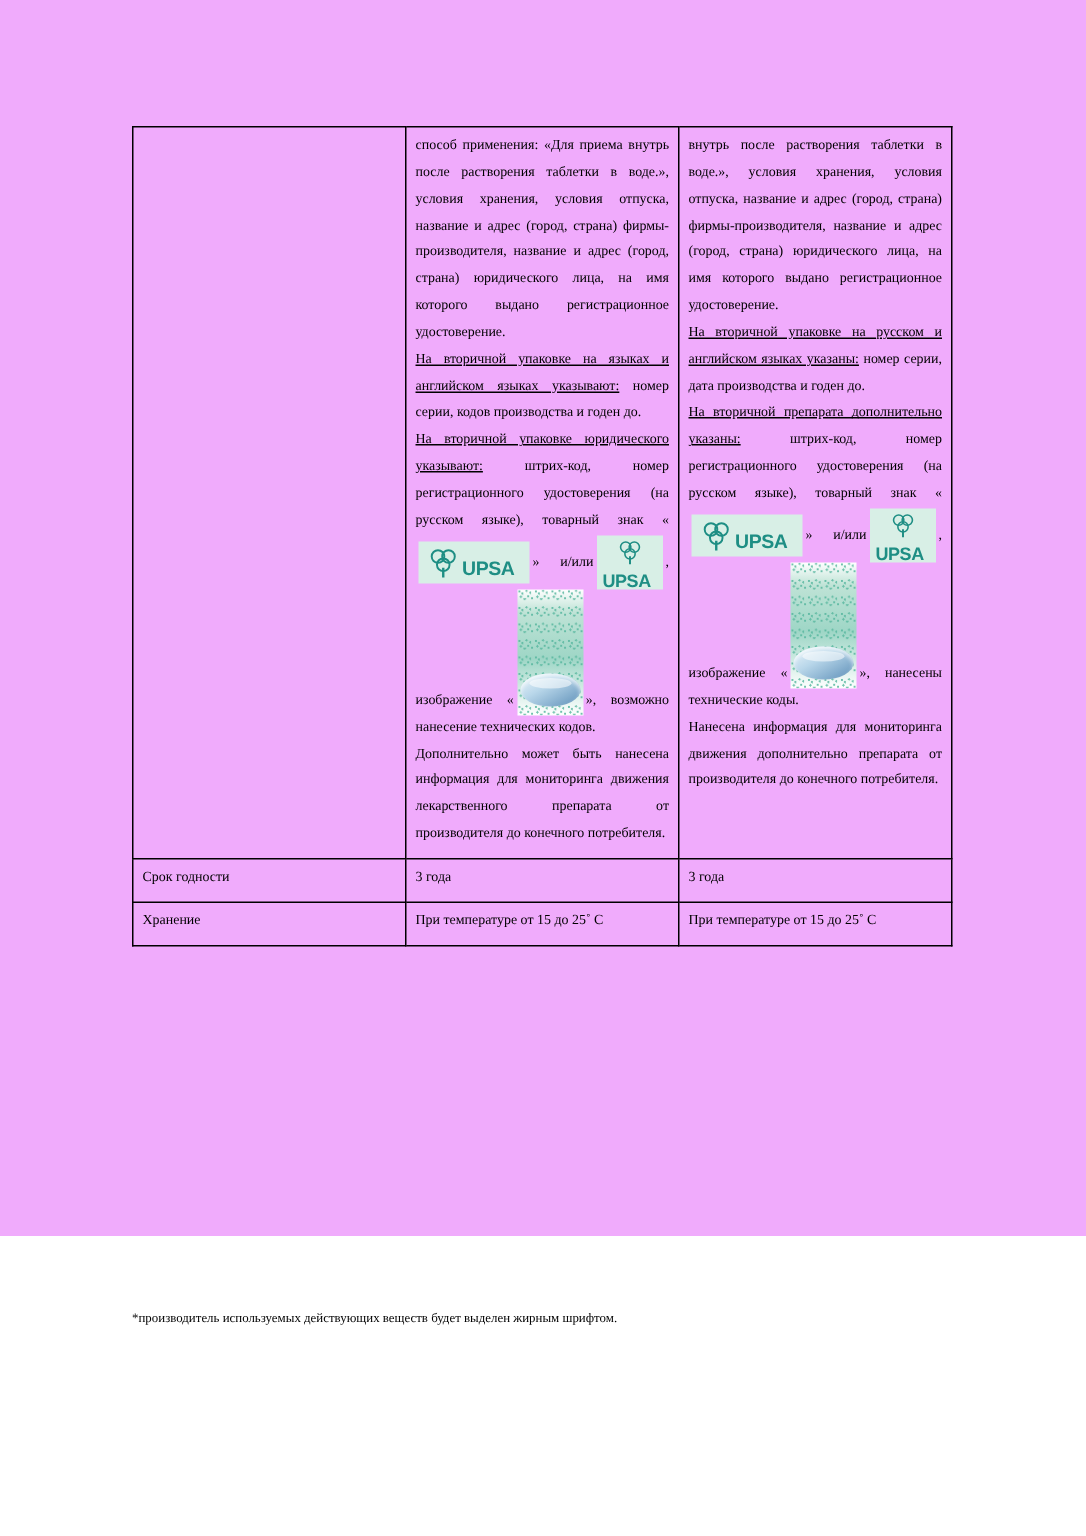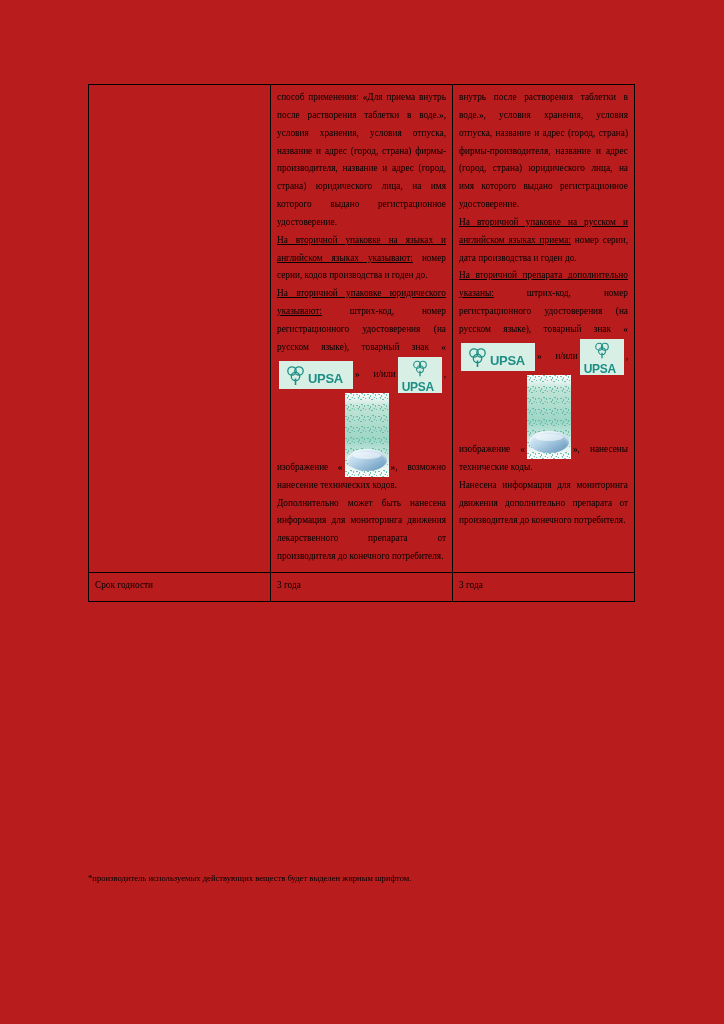--- a/index.html
+++ b/index.html
@@ -12,22 +12,22 @@
     height: 1024px;
     font-family: "Liberation Serif", serif;
     color: #000000;
     position: relative;
   }
   .page {
     position: absolute;
     left: 0;
     top: 0;
     width: 724px;
-    height: 1024px;
-    background: #b91c1c;
+    height: 824px;
+    background: #f0abfc;
   }
   .doc-table {
     position: absolute;
     left: 88px;
     top: 84px;
     width: 546px;
     border-collapse: collapse;
     table-layout: fixed;
   }
   .doc-table td {
@@ -208,21 +208,21 @@
                       <path d="M10.5 14.5 V21" stroke-width="1.6"></path>
                     </g>
                   </svg></span><span class="word">UPSA</span></span><span>, изображение «</span><span class="pack-img"><span class="speckle"></span><span class="oval"></span></span><span>», возможно нанесение технических кодов.</span>
           </p>
           <p>Дополнительно может быть нанесена информация для мониторинга движения лекарственного препарата от производителя до конечного потребителя.</p>
         </td>
 
         <td class="cell-body">
           <p>внутрь после растворения таблетки в воде.», условия хранения, условия отпуска, название и адрес (город, страна) фирмы-производителя, название и адрес (город, страна) юридического лица, на имя которого выдано регистрационное удостоверение.</p>
           <p>
-            <span class="u">На вторичной упаковке на русском и английском языках приема:</span><span> номер серии, дата производства и годен до.</span>
+            <span class="u">На вторичной упаковке на русском и английском языках указаны:</span><span> номер серии, дата производства и годен до.</span>
           </p>
           <p>
             <span class="u">На вторичной препарата дополнительно указаны:</span><span> штрих-код, номер регистрационного удостоверения (на русском языке), товарный знак «</span><span class="logo-wide"><span class="tree"><svg width="21" height="22" viewBox="0 0 21 22">
                     <g fill="none" stroke="#1e8e84" stroke-width="1.3">
                       <circle cx="7" cy="7" r="4.2"></circle>
                       <circle cx="14" cy="7" r="4.2"></circle>
                       <circle cx="10.5" cy="12.5" r="4.2"></circle>
                       <path d="M10.5 14.5 V21" stroke-width="1.6"></path>
                     </g>
                   </svg></span><span class="word">UPSA</span></span><span>» и/или</span><span class="logo-tall"><span class="tree"><svg width="20" height="18" viewBox="0 0 21 22">
@@ -237,18 +237,23 @@
           <p>Нанесена информация для мониторинга движения дополнительно препарата от производителя до конечного потребителя.</p>
         </td>
       </tr>
 
       <tr>
         <td class="label-cell">Срок годности</td>
         <td class="val-cell">3 года</td>
         <td class="val-cell">3 года</td>
       </tr>
 
+      <tr>
+        <td class="label-cell">Хранение</td>
+        <td class="val-cell">При температуре от 15 до 25˚ С</td>
+        <td class="val-cell">При температуре от 15 до 25˚ С</td>
+      </tr>
     </tbody>
   </table>
 
   <div class="footnote">*производитель используемых действующих веществ будет выделен жирным шрифтом.</div>
 
 </div>
 
 </body></html>

